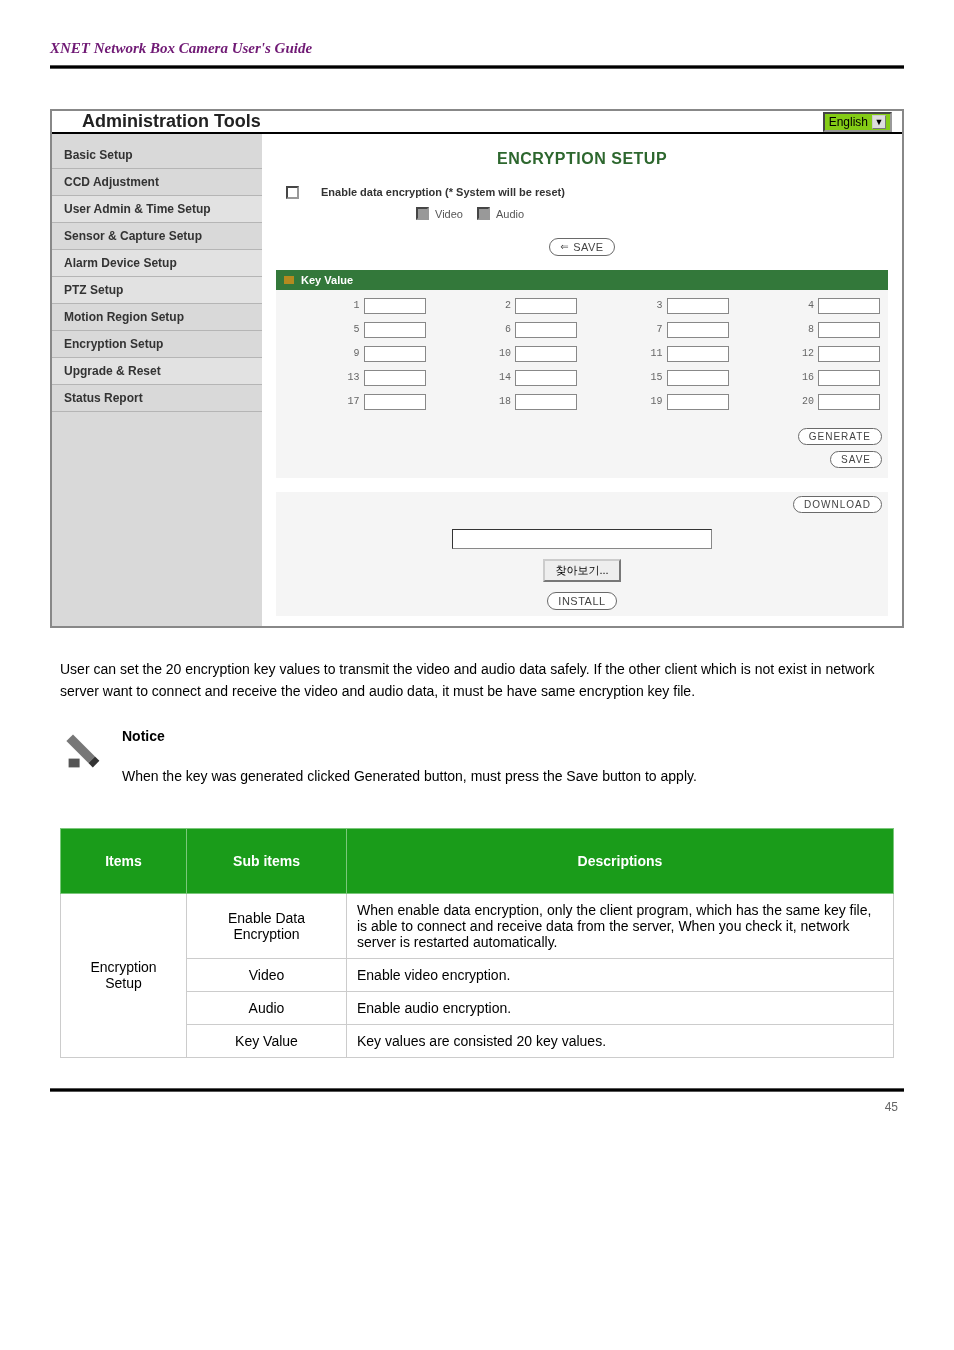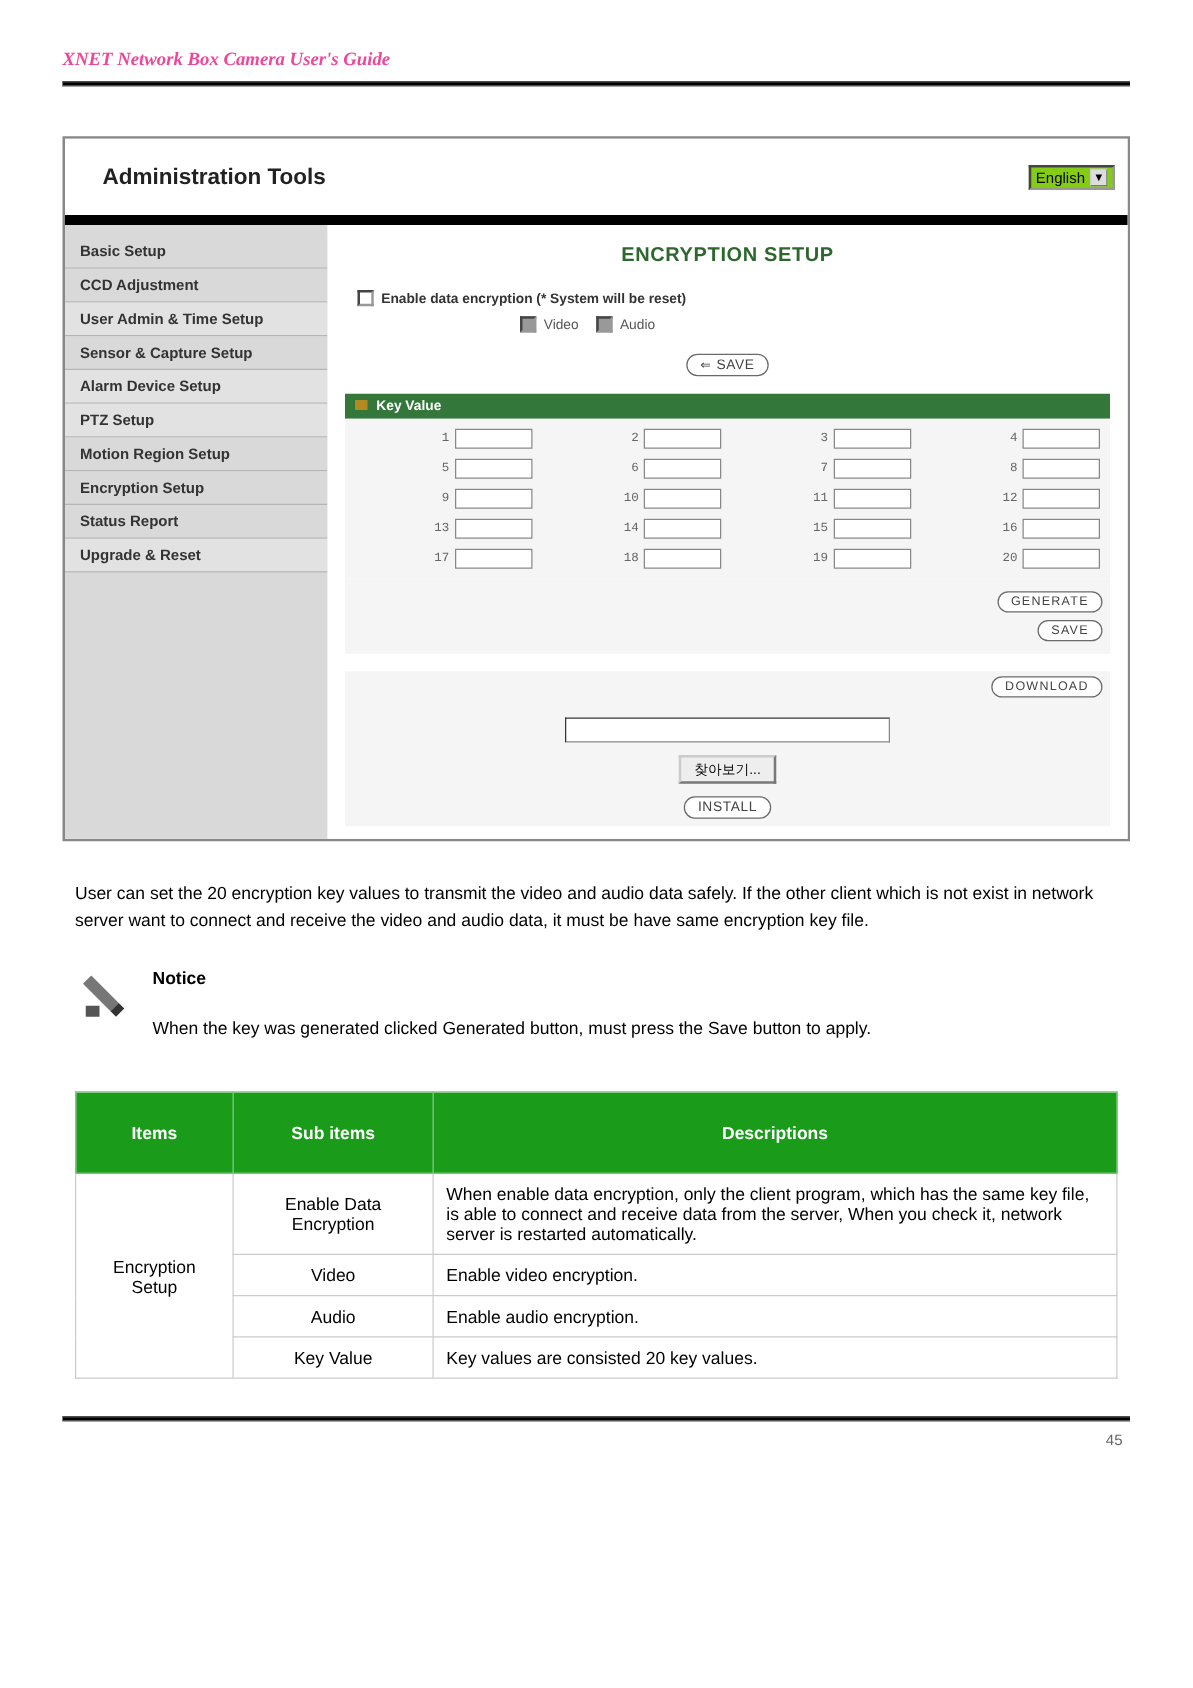--- a/index.html
+++ b/index.html
@@ -1,36 +1,36 @@
 <!DOCTYPE html>
 <html><head>
 <meta charset="utf-8">
 <style>
   * { box-sizing: border-box; margin: 0; padding: 0; }
   body { font-family: Verdana, Arial, sans-serif; background: #fff; width: 954px; }
   .page { padding: 40px 50px 30px 50px; }
-  .doc-title { font-weight: bold; font-style: italic; font-size: 15px; color: #ec4899; margin-bottom: 8px; font-family: Georgia, serif; }
+  .doc-title { font-weight: bold; font-style: italic; font-size: 15px; color: #701a75; margin-bottom: 8px; font-family: Georgia, serif; }
   .thick-rule { height: 4px; background: #000; border-top: 1px solid #555; border-bottom: 1px solid #555; margin-bottom: 40px; }
   .thick-rule-bottom { height: 4px; background:#000; border-top:1px solid #555; border-bottom:1px solid #555; margin-top: 30px; }
 
   
   .admin-shell { border: 2px solid #888; background: #fff; }
-  .admin-header { display:flex; align-items:center; justify-content:space-between; background:#fff; border-bottom:8px solid #000000; padding:20px 10px; }
+  .admin-header { display:flex; align-items:center; justify-content:space-between; background:#fff; border-bottom:2px solid #000000; padding:0 10px; }
   .admin-header-left { font-weight:bold; font-size:18px; color:#222; font-family: Tahoma, sans-serif; padding-left:20px; }
   .lang-select { display:flex; align-items:center; border:2px inset #999; background:#84cc16; padding:1px 4px; font-size:12px; }
   .lang-select .arrow { margin-left:4px; width:14px; height:14px; background:#ddd; border:1px outset #ccc; text-align:center; font-size:9px; line-height:12px; }
 
   .admin-body { display:flex; background:#ececec; }
   .sidebar { width:210px; background:#d9d9d9; padding:8px 0; }
   .sidebar-item { padding:6px 12px; font-size:12px; color:#333; border-bottom:1px solid #b5b5b5; font-family:Tahoma,Verdana,sans-serif; background:#d9d9d9; font-weight:bold; }
   .sidebar-item.light { background:#e2e2e2; }
 
   .content { flex:1; background:#fff; padding:10px 14px; }
   .content-title { text-align:center; font-weight:bold; color:#2d672e; font-size:16px; margin:6px 0 14px 0; letter-spacing:0.5px; }
-  .formrow { display:flex; align-items:center; padding:4px 10px; font-size:11px; font-weight:bold; color:#333; }
+  .formrow { display:flex; padding:4px 10px; font-size:11px; font-weight:bold; color:#333;gap:16px; }
   .cb { width:13px; height:13px; border:2px inset #999; background:#fff; display:inline-block; margin-right:6px; flex-shrink:0; }
   .cb.checked { background:#999; }
   .sub-checks { display:flex; gap:14px; padding:4px 10px 10px 140px; }
   .sub-checks .item { display:flex; align-items:center; font-size:11px; color:#555; }
   .save-row { text-align:center; padding:6px; }
   .pill-btn { display:inline-flex; align-items:center; border:1px solid #6a6a6a; border-radius:10px; background:#fff; padding:2px 10px; font-size:11px; color:#444; letter-spacing:0.5px; }
   .pill-btn .icn { margin-right:4px; font-size:10px; }
 
   .kv-header { background:#33783a; color:#fff; font-weight:bold; font-size:11px; padding:4px 8px; margin-top:8px; }
   .kv-header .dot { display:inline-block; width:10px; height:8px; background:#b38a1f; margin-right:4px; }
@@ -82,22 +82,22 @@
     <div class="admin-body">
       <div class="sidebar">
         <div class="sidebar-item">Basic Setup</div>
         <div class="sidebar-item">CCD Adjustment</div>
         <div class="sidebar-item light">User Admin &amp; Time Setup</div>
         <div class="sidebar-item">Sensor &amp; Capture Setup</div>
         <div class="sidebar-item light">Alarm Device Setup</div>
         <div class="sidebar-item light">PTZ Setup</div>
         <div class="sidebar-item">Motion Region Setup</div>
         <div class="sidebar-item">Encryption Setup</div>
+        <div class="sidebar-item light">Upgrade &amp; Reset</div>
         <div class="sidebar-item">Status Report</div>
-        <div class="sidebar-item light">Upgrade &amp; Reset</div>
       </div>
 
       <div class="content">
         <div class="content-title">ENCRYPTION SETUP</div>
 
         <div class="formrow">
           <span class="cb"></span>
           <span>Enable data encryption (* System will be reset)</span>
         </div>
         <div class="sub-checks">

